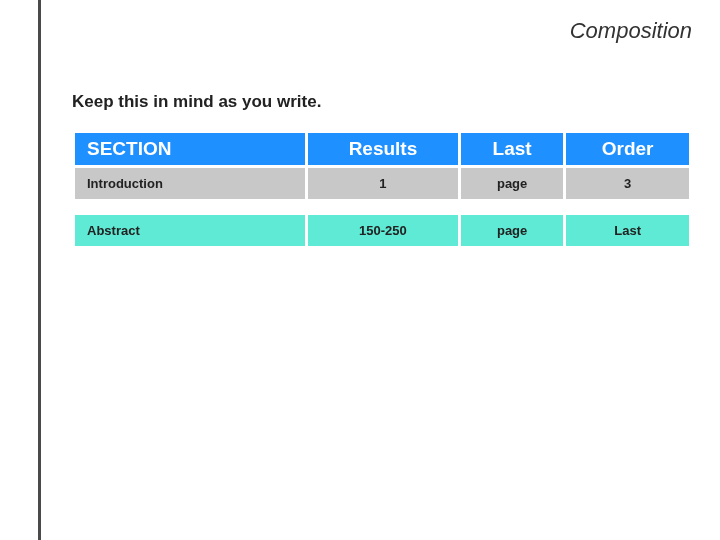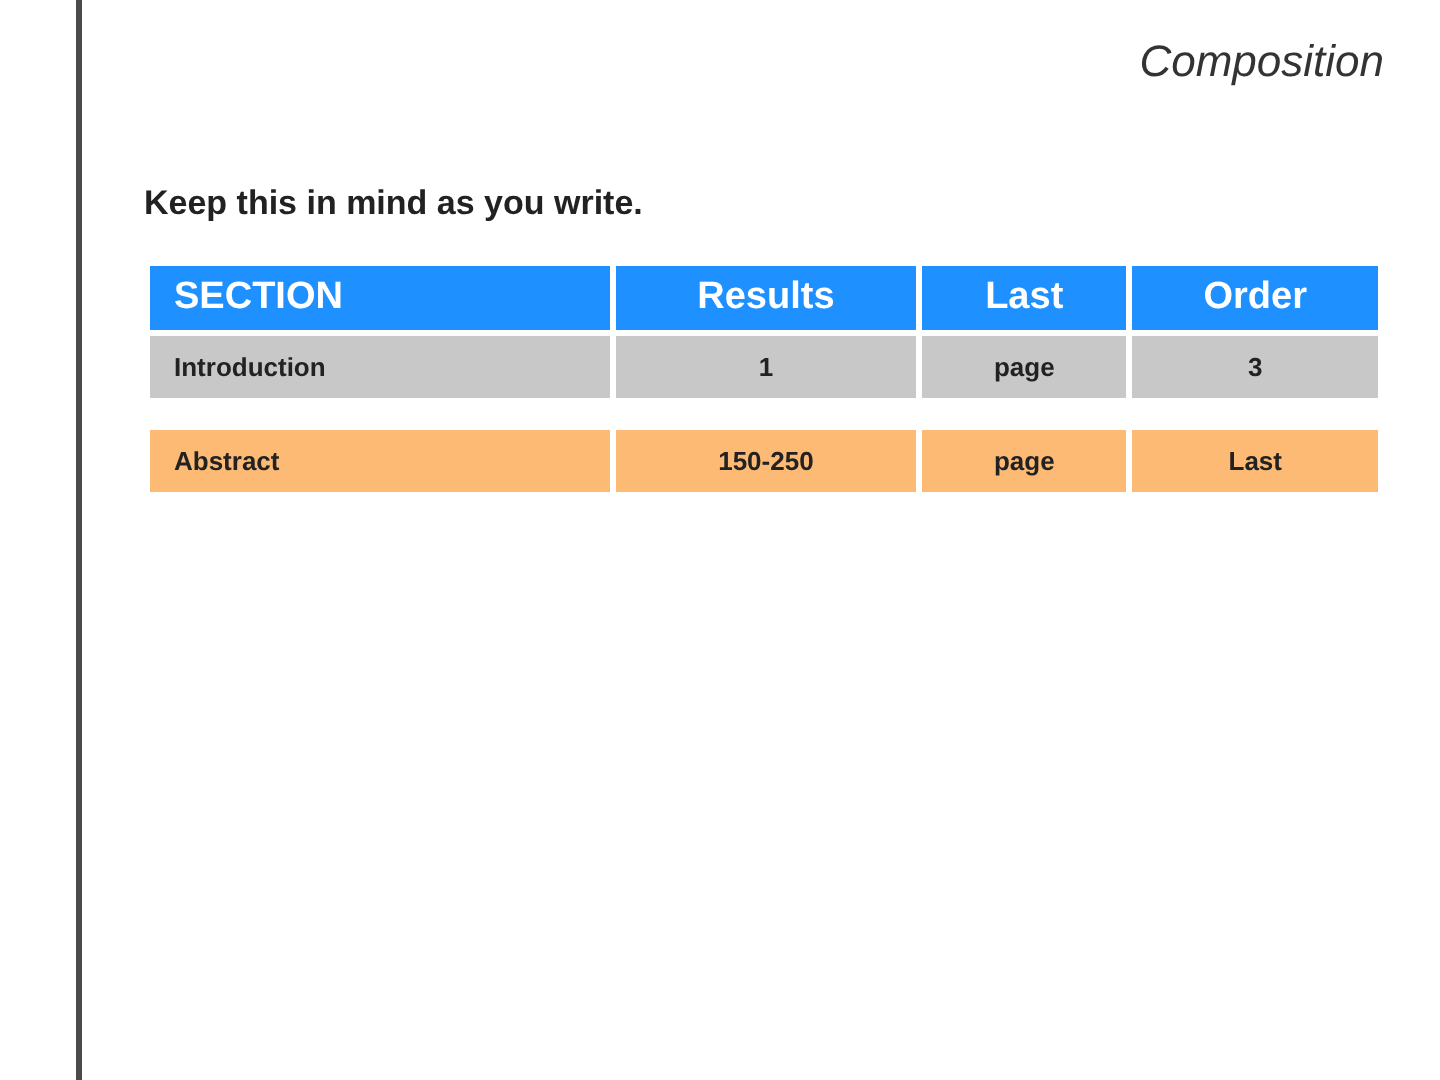--- a/index.html
+++ b/index.html
@@ -69,21 +69,21 @@
       font-weight: bold;
       color: #222;
       padding: 8px 12px;
       text-align: center;
     }
     td.section-cell {
       text-align: left;
       background: #c8c8c8;
     }
     tr.abstract-row td {
-      background: #fdba74;
+      background: #5eead4;
     }
     .spacer-row td {
       background: transparent;
       height: 10px;
       padding: 0;
     }
   </style>
 </head>
 <body>
 

